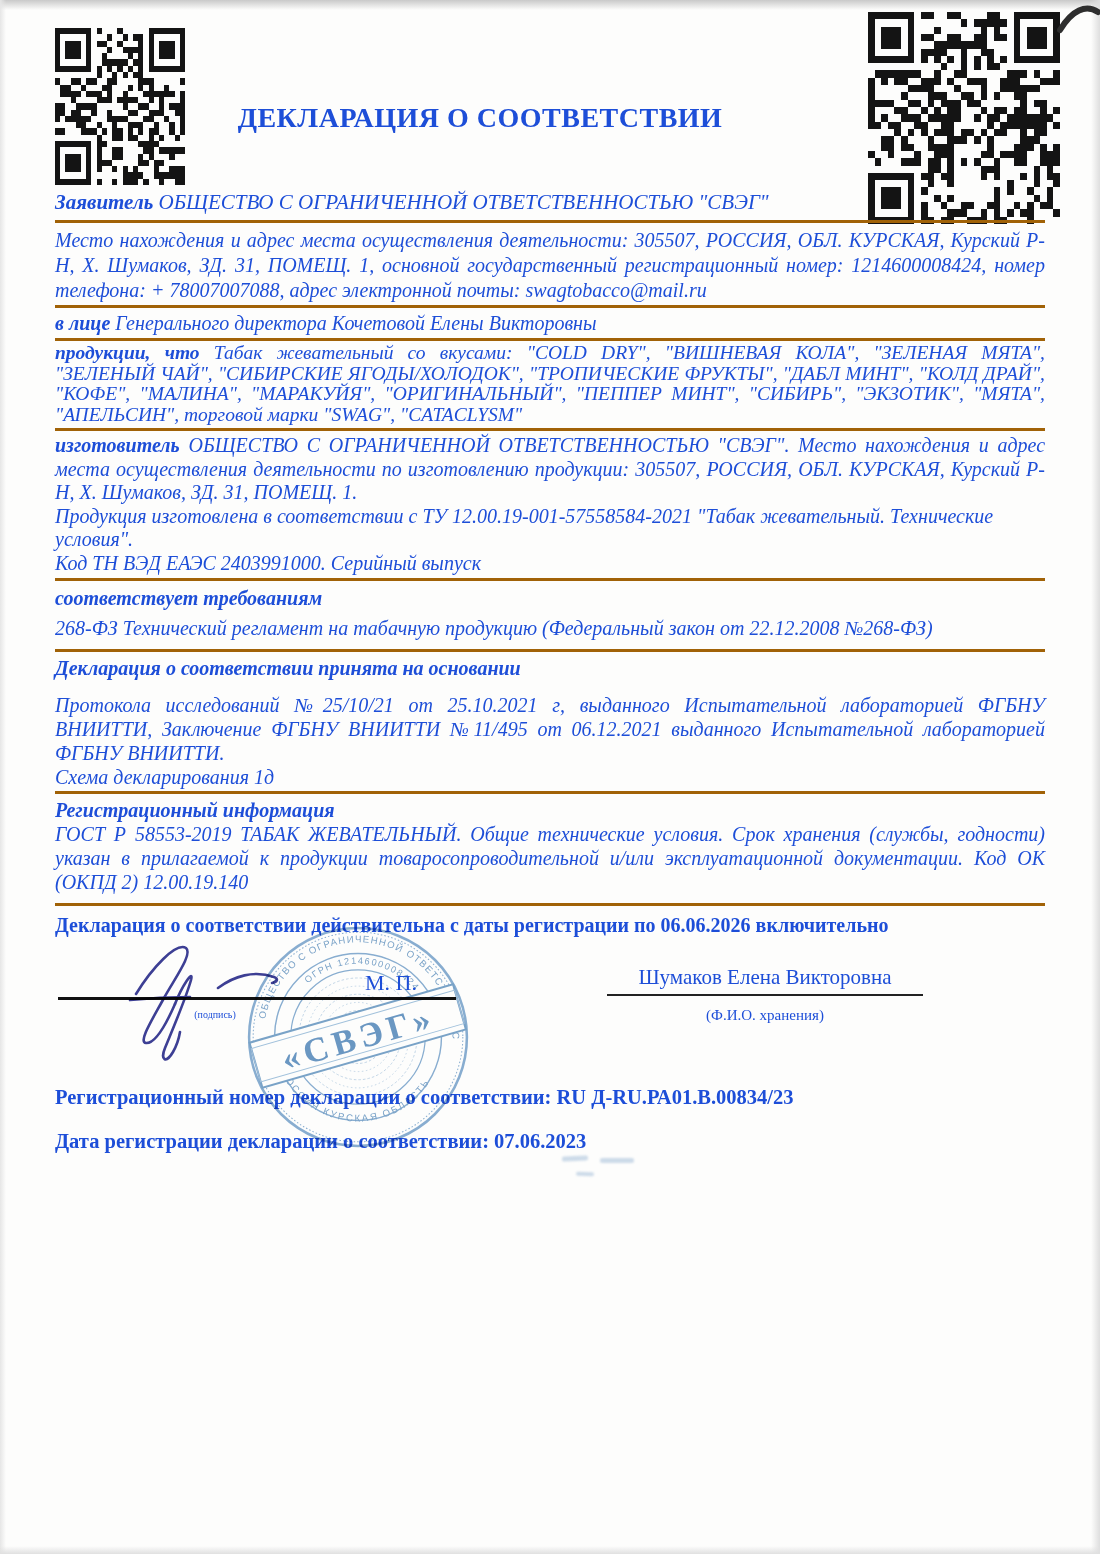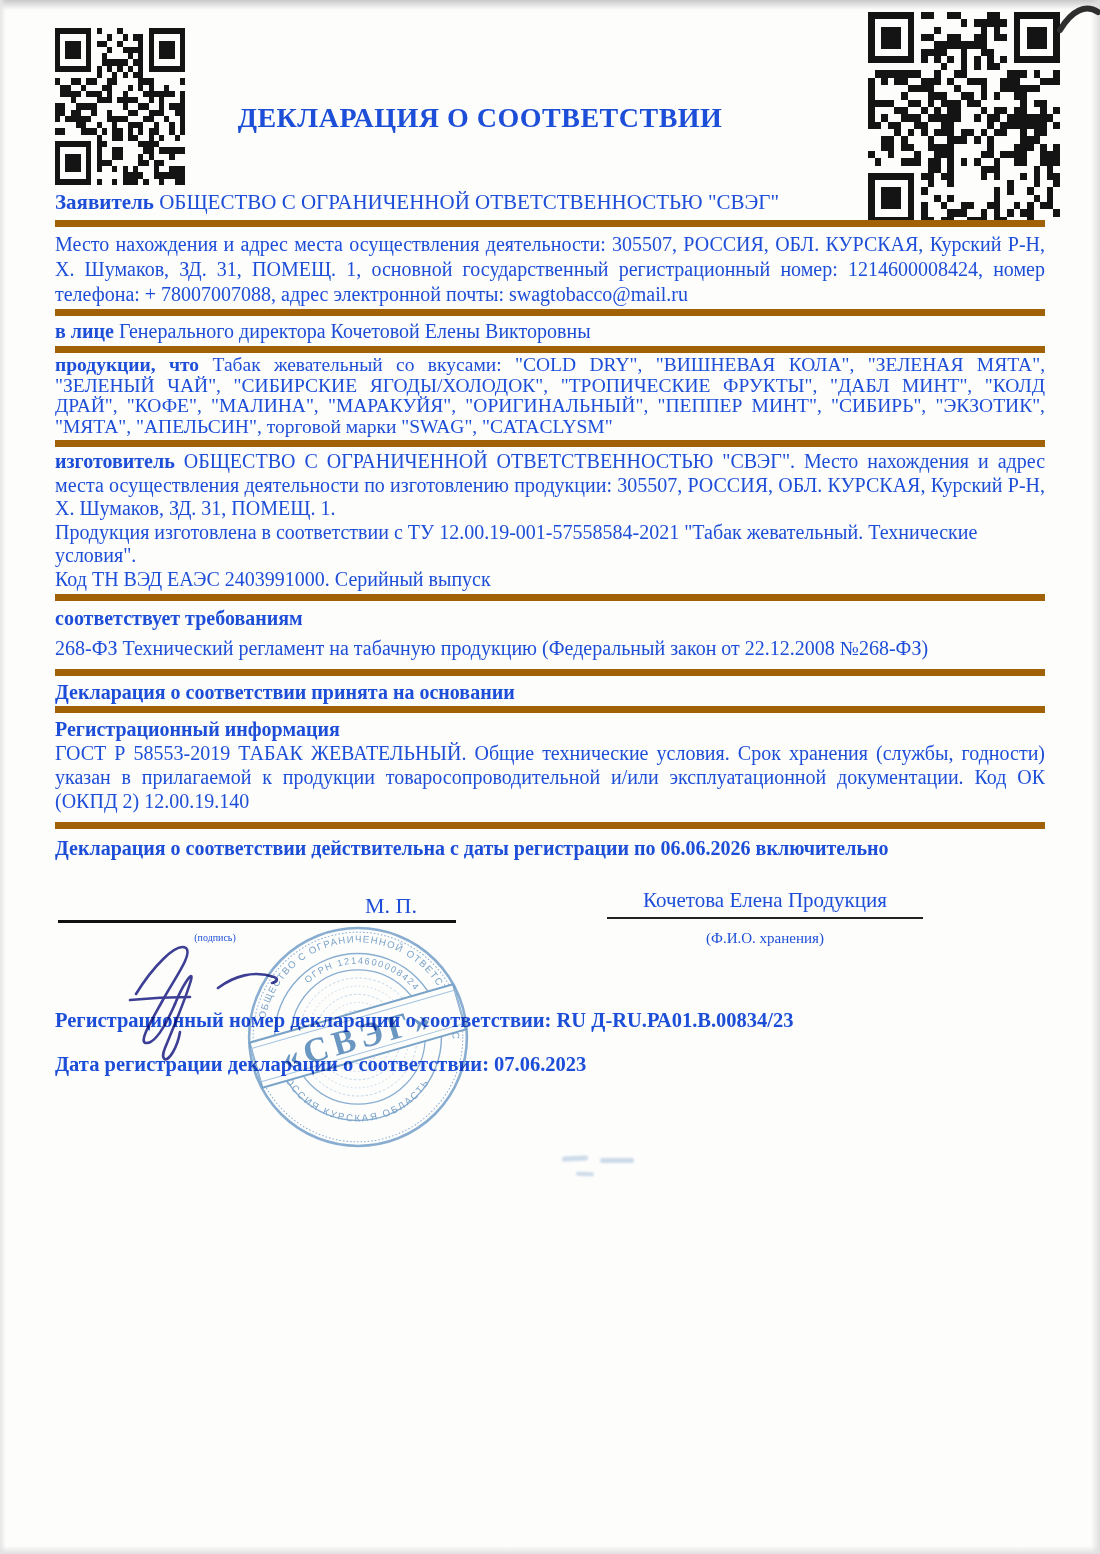--- a/index.html
+++ b/index.html
@@ -16,21 +16,21 @@
   .qr-left{left:55px;top:28px;width:130px;height:157px;}
   .qr-right{left:868px;top:12px;width:192px;height:212px;}
   .corner-mark{position:absolute;left:1056px;top:0;width:44px;height:40px;}
 
   .doc-title{
     position:absolute;left:185px;top:102px;width:590px;text-align:center;
     font-size:28px;font-weight:bold;letter-spacing:.5px;white-space:nowrap;
   }
 
   .content{position:absolute;left:55px;top:183px;width:990px;font-size:20px;line-height:24px;}
-  .row{border-bottom:7px solid #a16207;}
+  .row{border-bottom:3px solid #a16207;font-style:italic;}
   .row b{font-weight:bold;}
   p{margin:0;}
 
   .row-applicant{padding:7px 0 6px;font-size:21px;}
   .row-address{padding:5px 0 2px;text-align:justify;line-height:25px;}
   .row-rep{padding:3px 0 3px;}
   .row-product{padding:2px 0 3px;text-align:justify;line-height:20.5px;font-size:19.5px;}
   .row-manu{padding:3px 0 3px;line-height:23.5px;}
   .manu-main{text-align:justify;}
   .row-comp{padding:5px 0 9px;}
@@ -824,34 +824,36 @@
       <p>Код ТН ВЭД ЕАЭС 2403991000. Серийный выпуск</p>
     </div>
 
     <div class="row row-comp">
       <p><b>соответствует требованиям</b></p>
       <p class="comp-text">268-ФЗ Технический регламент на табачную продукцию (Федеральный закон от 22.12.2008 №268-ФЗ)</p>
     </div>
 
     <div class="row row-basis">
       <p><b>Декларация о соответствии принята на основании</b></p>
+      <p class="basis-text">Протокола исследований №25/10/21 от 25.10.2021 г, выданного Испытательной лабораторией ФГБНУ ВНИИТТИ, Заключение ФГБНУ ВНИИТТИ №11/495 от 06.12.2021 выданного Испытательной лабораторией ФГБНУ ВНИИТТИ.</p>
+      <p>Схема декларирования 1д</p>
     </div>
 
     <div class="row row-add">
       <p><b>Регистрационный информация</b></p>
       <p class="add-text">ГОСТ Р 58553-2019 ТАБАК ЖЕВАТЕЛЬНЫЙ. Общие технические условия. Срок хранения (службы, годности) указан в прилагаемой к продукции товаросопроводительной и/или эксплуатационной документации. Код ОК (ОКПД 2) 12.00.19.140</p>
     </div>
 
     <div class="row-validity">Декларация о соответствии действительна с даты регистрации по 06.06.2026 включительно</div>
 
     <div class="sig-block">
       <div class="sig-line"></div>
       <div class="sig-caption">(подпись)</div>
       <div class="mp">М. П.</div>
-      <div class="fio">Кочетова Елена Продукция</div>
+      <div class="fio">Шумаков Елена Викторовна</div>
       <div class="fio-caption">(Ф.И.О. хранения)</div>
     </div>
 
     <div class="reg-row">
       <span>Регистрационный номер декларации о соответствии:</span>
       <span>RU Д-RU.РА01.В.00834/23</span>
     </div>
 
     <div class="date-row">
       <span>Дата регистрации декларации о соответствии:</span>

